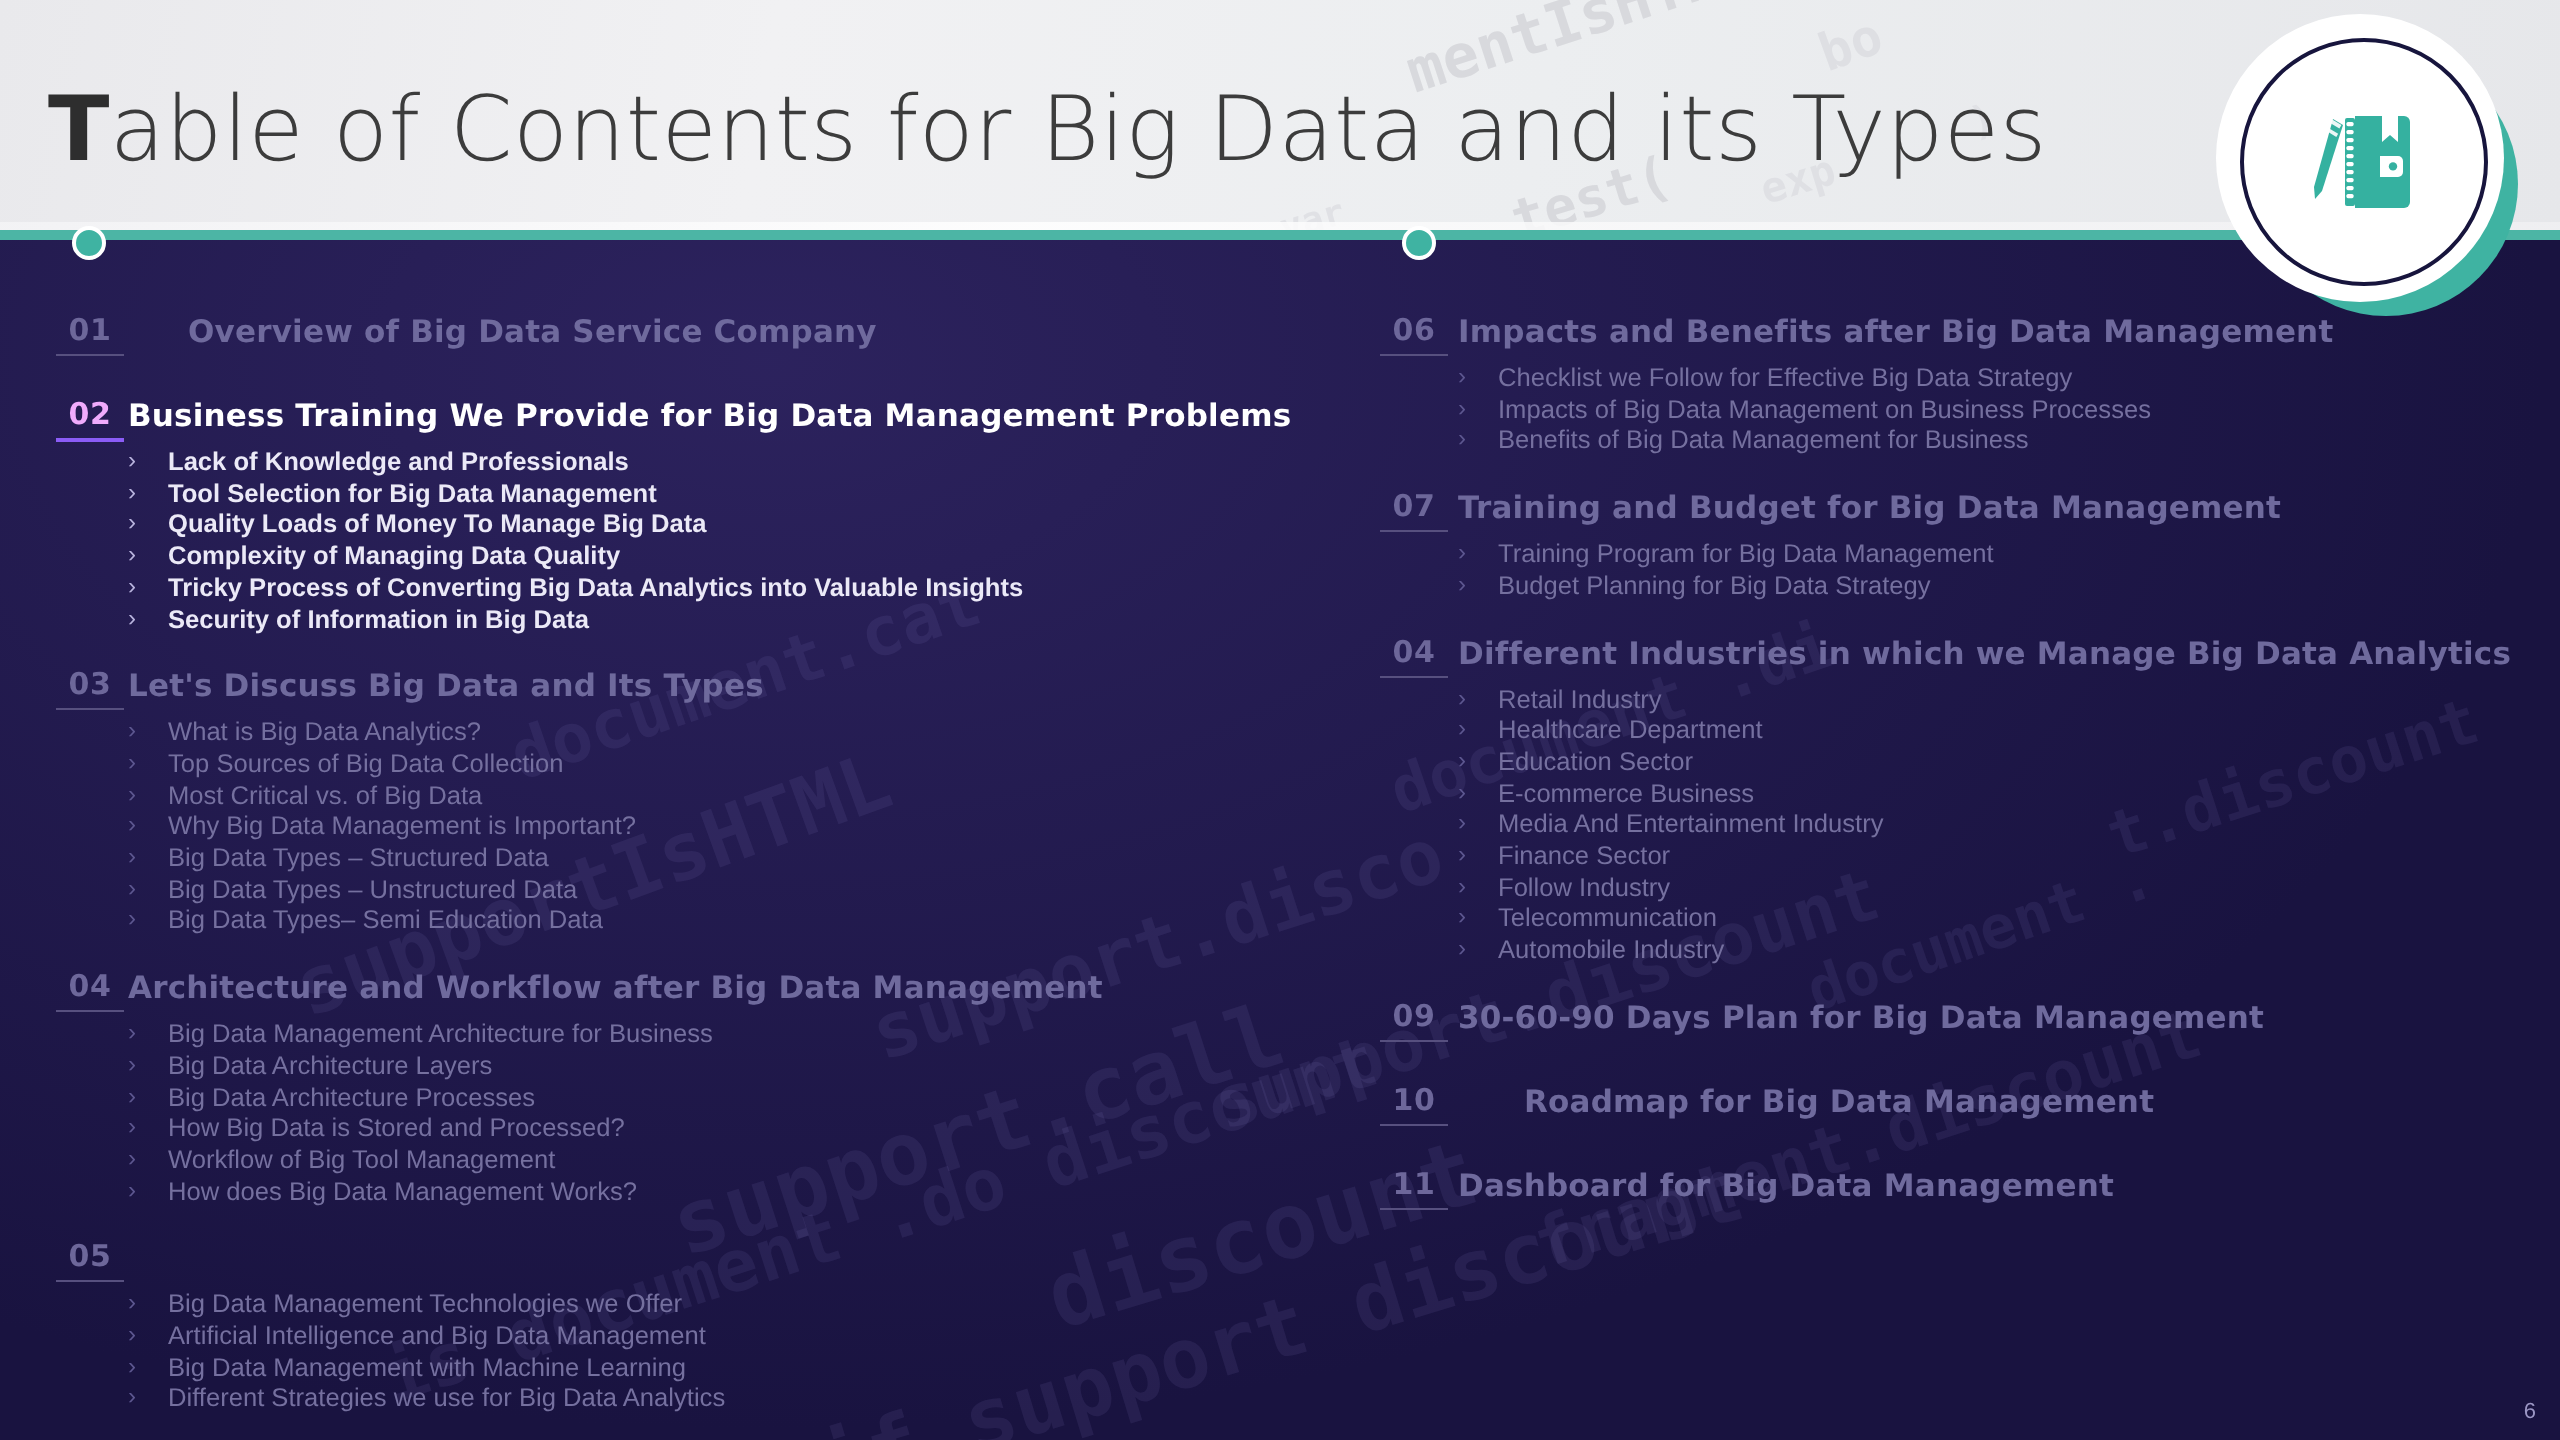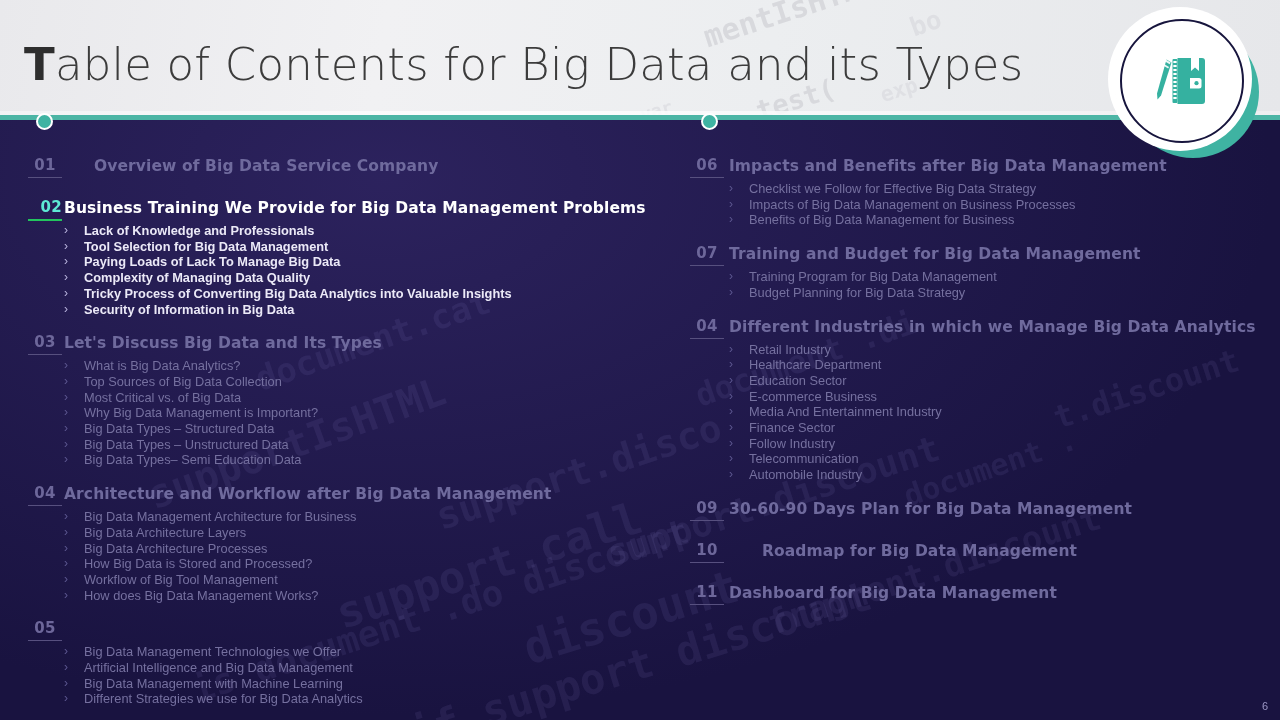--- a/index.html
+++ b/index.html
@@ -105,21 +105,21 @@
   .ent-title{
     position:absolute;
     font-family:"DejaVu Sans", sans-serif;font-weight:bold;
     font-size:15.5px;letter-spacing:.1px;white-space:nowrap;
   }
 
   
   .dim .ent-num{color:#6d679a;border-bottom:1.3px solid #57507f;}
   .dim .ent-title{color:#6f6a9d;}
   
-  .active .ent-num{color:#5eead4;border-bottom:2px solid #22c55e;text-align:right;}
+  .active .ent-num{color:#f0abfc;border-bottom:2px solid #8b5cf6;}
   .active .ent-title{color:#ffffff;}
 
   .sub{
     position:absolute;white-space:nowrap;
     font-family:"Liberation Sans", sans-serif;font-size:12.8px;
   }
   .sub .chev{
     position:absolute;left:0;font-size:12px;
   }
   .sub .stxt{position:absolute;left:20px;}
@@ -185,21 +185,21 @@
       <div class="sub s-act" style="left: 64px; top: 103px;">
         <span class="chev">›</span>
         <span class="stxt">Lack of Knowledge and Professionals</span>
       </div>
       <div class="sub s-act" style="left: 64px; top: 118.7px;">
         <span class="chev">›</span>
         <span class="stxt">Tool Selection for Big Data Management</span>
       </div>
       <div class="sub s-act" style="left: 64px; top: 134.4px;">
         <span class="chev">›</span>
-        <span class="stxt">Paying Loads of Lack To Manage Big Data</span>
+        <span class="stxt">Quality Loads of Money To Manage Big Data</span>
       </div>
       <div class="sub s-act" style="left: 64px; top: 150.1px;">
         <span class="chev">›</span>
         <span class="stxt">Complexity of Managing Data Quality</span>
       </div>
       <div class="sub s-act" style="left: 64px; top: 165.8px;">
         <span class="chev">›</span>
         <span class="stxt">Tricky Process of Converting Big Data Analytics into Valuable Insights</span>
       </div>
       <div class="sub s-act" style="left: 64px; top: 181.5px;">

